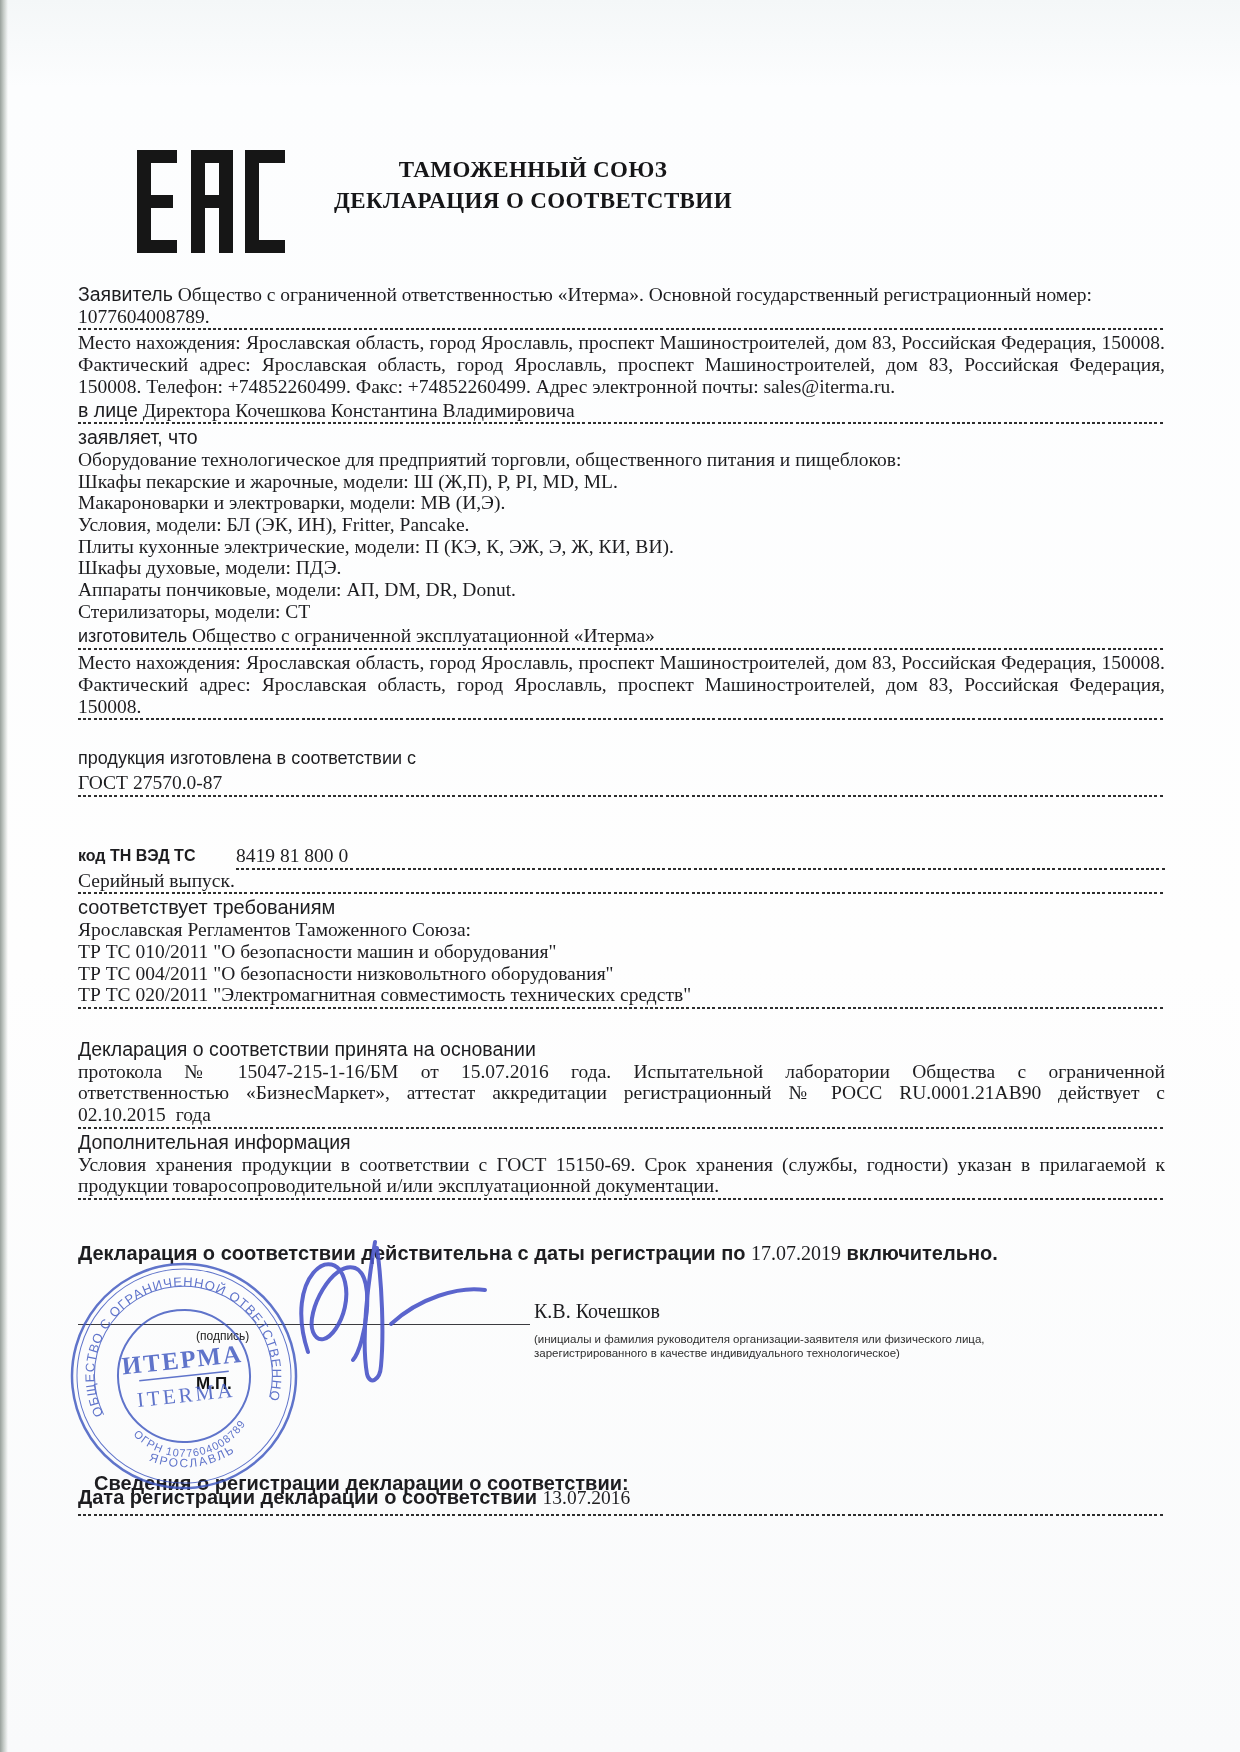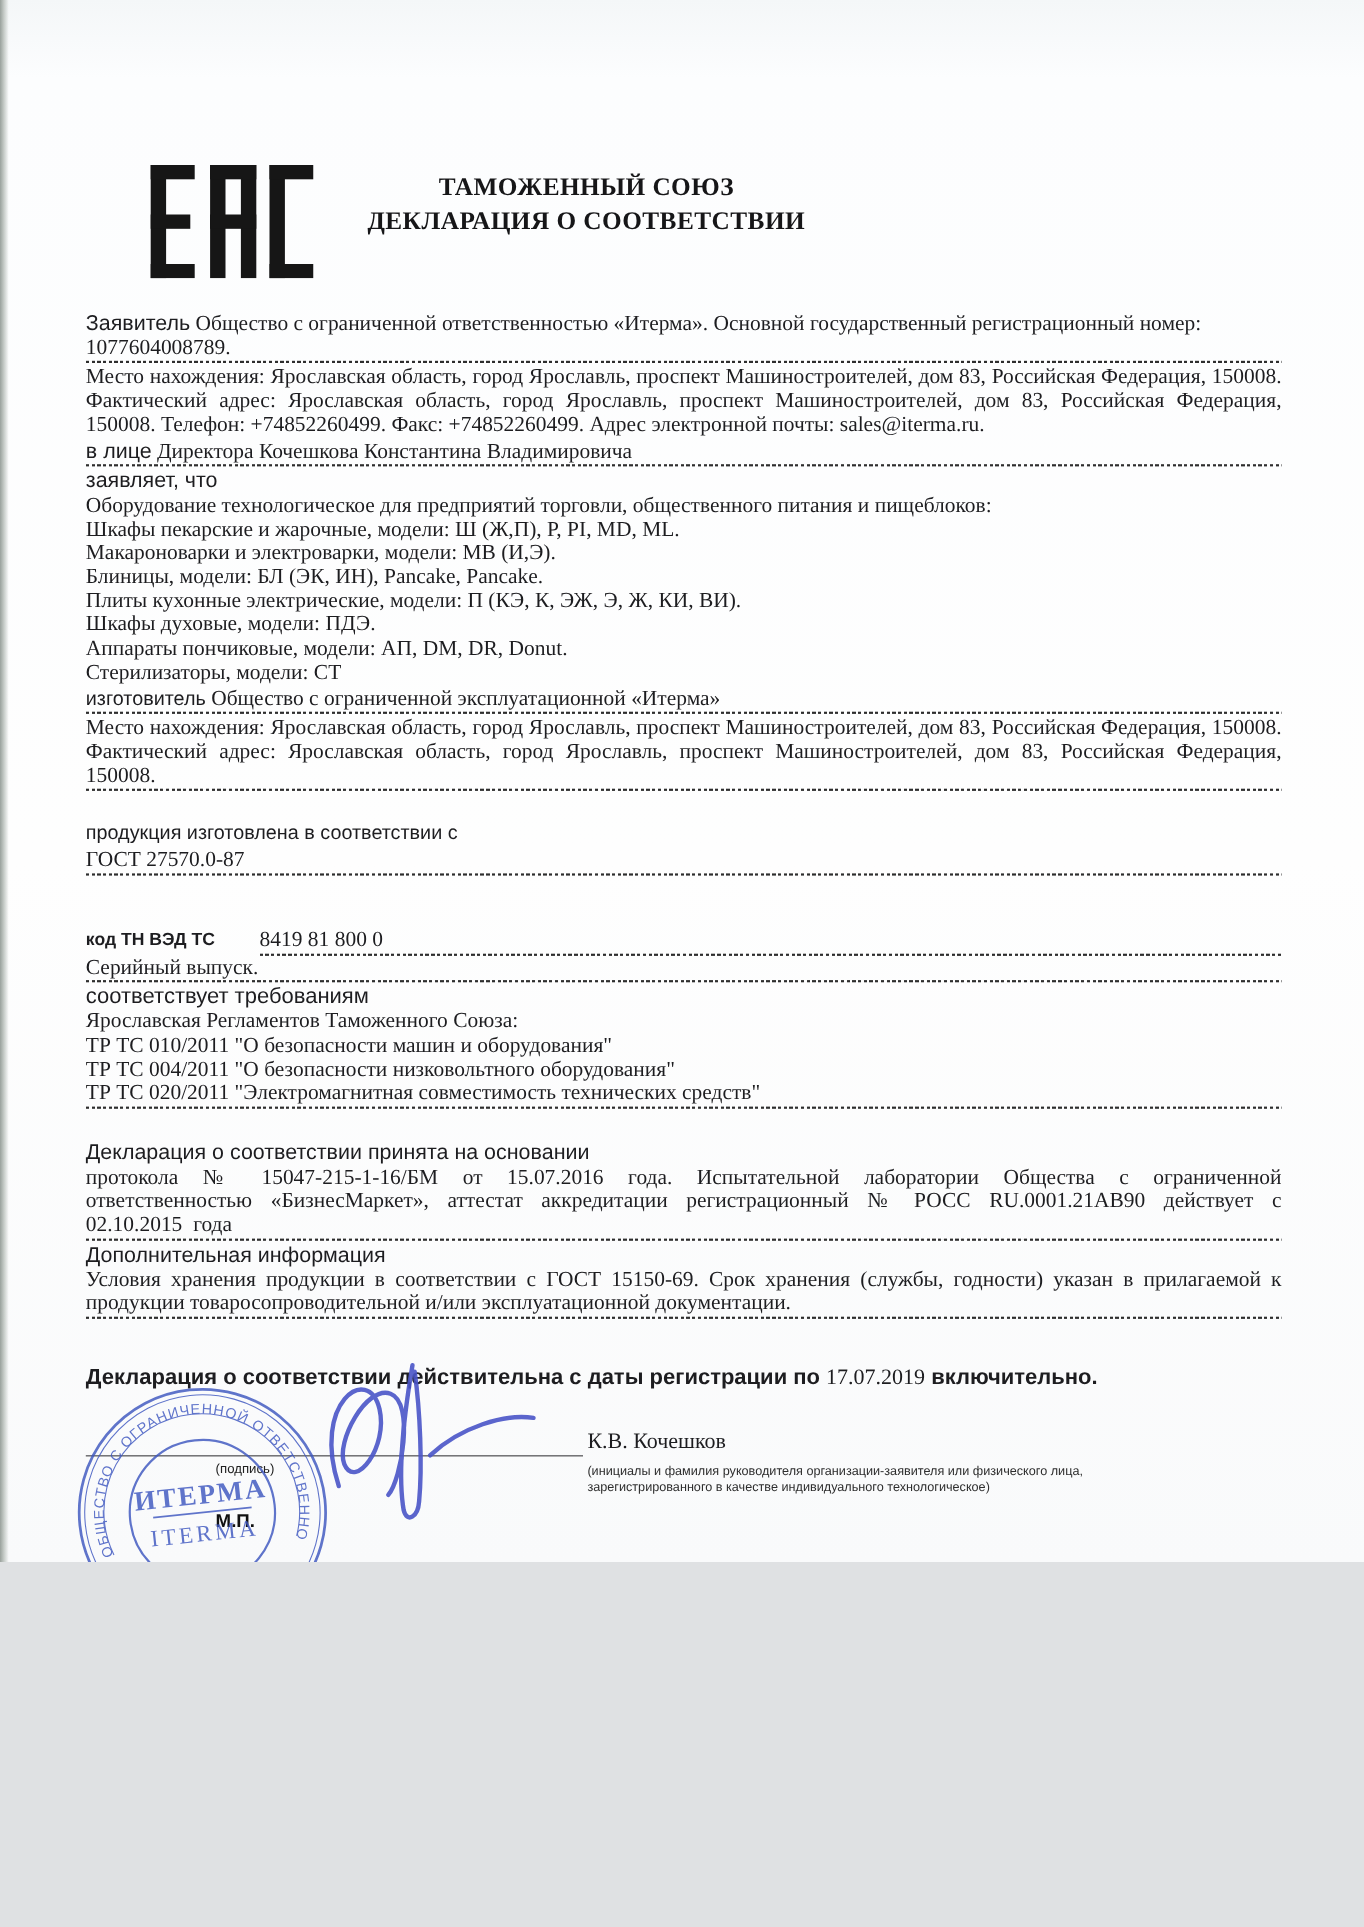--- a/index.html
+++ b/index.html
@@ -1,17 +1,17 @@
 <!DOCTYPE html>
 <html><head>
 <meta charset="utf-8">
 <style>
   html,body{margin:0;padding:0;background:#dfe1e3;}
   .page{
-    position:relative;width:1240px;height:1420px;overflow:hidden;
+    position:relative;width:1240px;height:1752px;overflow:hidden;
     background:linear-gradient(180deg,#f4f7f8 0%,#fcfdfe 5%,#fefefe 55%,#f9fafb 100%);
     font-family:"Liberation Serif",serif;color:#1d1d20;
   }
   .edge{position:absolute;left:0;top:0;width:8px;height:100%;
     background:linear-gradient(90deg,#99a19c 0%,#c6ccc8 45%,rgba(255,255,255,0) 100%);}
   .content{position:relative;padding:148px 75px 0 78px;}
 
   .hdr{position:relative;height:106px;margin-bottom:30px;}
   .logo{position:absolute;left:57px;top:2px;}
   .title{position:absolute;left:130px;top:6px;width:650px;text-align:center;
@@ -83,21 +83,21 @@
     </div>
 
     <div class="t just mt2">Место нахождения: Ярославская область, город Ярославль, проспект Машиностроителей, дом 83, Российская Федерация, 150008. Фактический адрес: Ярославская область, город Ярославль, проспект Машиностроителей, дом 83, Российская Федерация, 150008. Телефон: +74852260499. Факс: +74852260499. Адрес электронной почты: sales@iterma.ru.</div>
 
     <div class="t onrule mt2"><span class="b">в лице</span> <span>Директора Кочешкова Константина Владимировича</span></div>
 
     <div class="t b mt3">заявляет, что</div>
     <div class="t">Оборудование технологическое для предприятий торговли, общественного питания и пищеблоков:</div>
     <div class="t">Шкафы пекарские и жарочные, модели: Ш (Ж,П), Р, PI, MD, ML.</div>
     <div class="t">Макароноварки и электроварки, модели: МВ (И,Э).</div>
-    <div class="t">Блиницы, модели: БЛ (ЭК, ИН), Pancake, Pancake.</div>
+    <div class="t">Условия, модели: БЛ (ЭК, ИН), Fritter, Pancake.</div>
     <div class="t">Плиты кухонные электрические, модели: П (КЭ, К, ЭЖ, Э, Ж, КИ, ВИ).</div>
     <div class="t">Шкафы духовые, модели: ПДЭ.</div>
     <div class="t">Аппараты пончиковые, модели: АП, DM, DR, Donut.</div>
     <div class="t">Стерилизаторы, модели: СТ</div>
 
     <div class="t onrule mt2"><span class="b" style="font-size:18px">изготовитель</span> <span>Общество с ограниченной эксплуатационной «Итерма»</span></div>
 
     <div class="t just onrule mt2">Место нахождения: Ярославская область, город Ярославль, проспект Машиностроителей, дом 83, Российская Федерация, 150008. Фактический адрес: Ярославская область, город Ярославль, проспект Машиностроителей, дом 83, Российская Федерация, 150008.</div>
 
     <div class="t b mt28" style="font-size:18px">продукция изготовлена в соответствии с</div>

